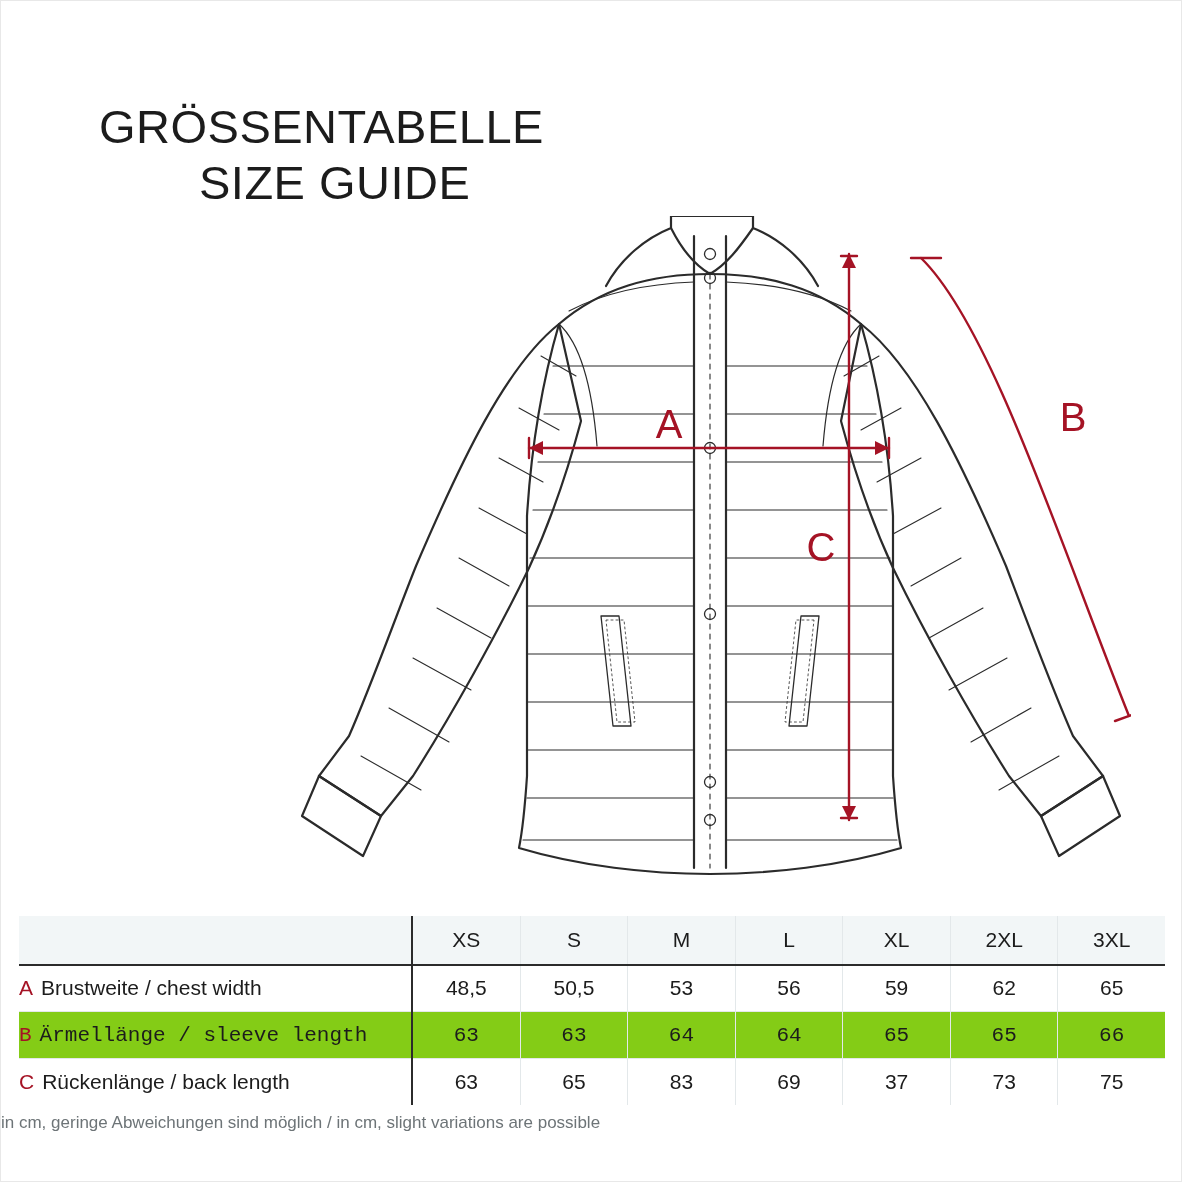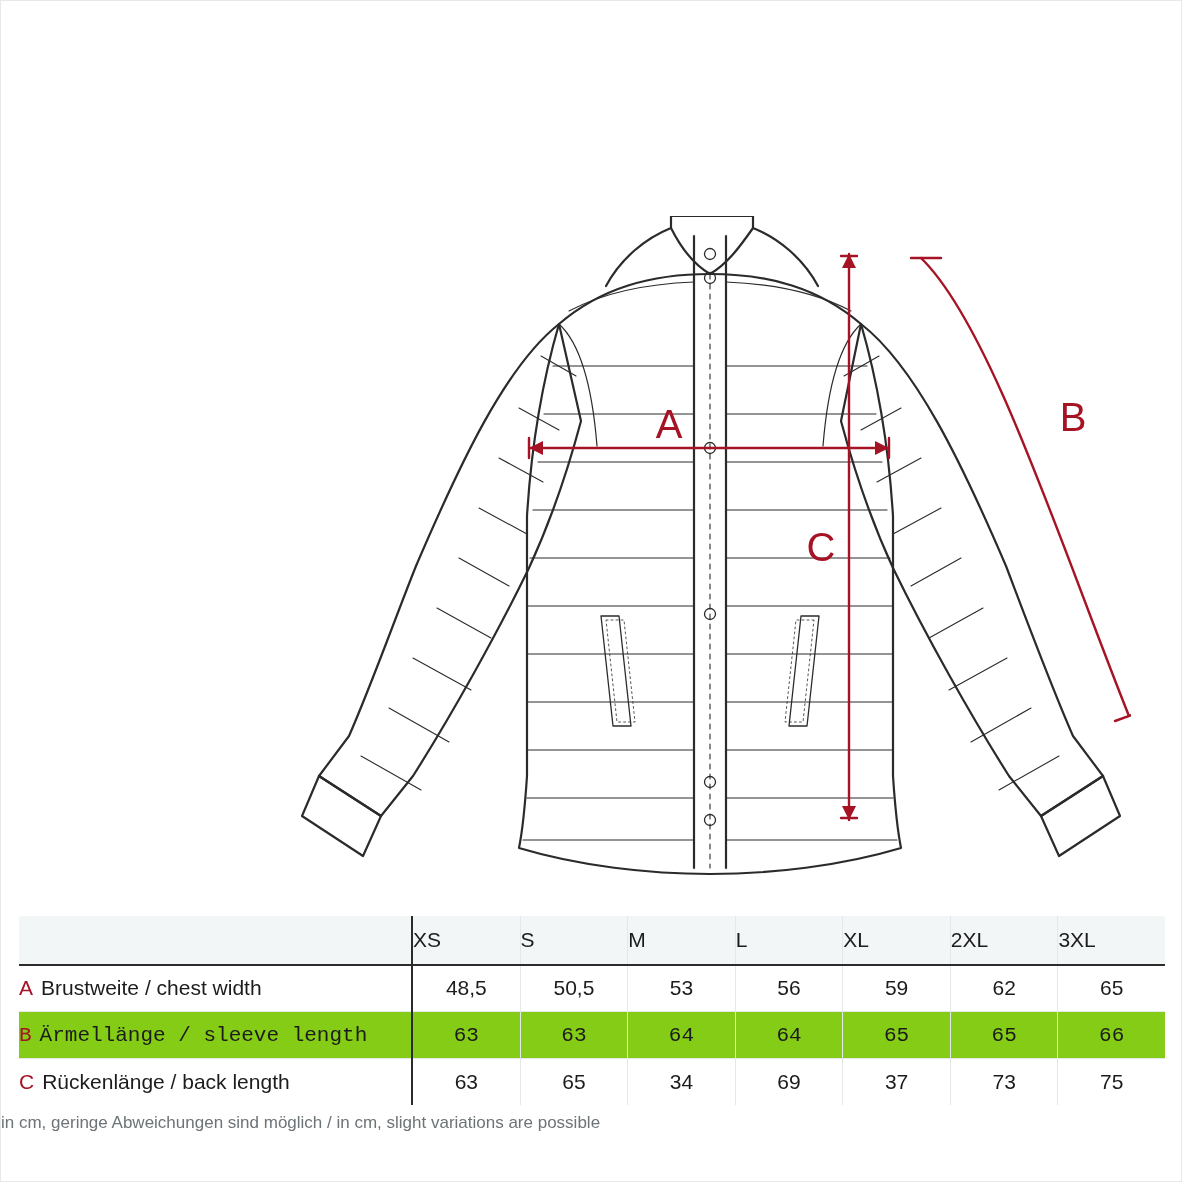--- a/index.html
+++ b/index.html
@@ -71,21 +71,21 @@
   }
   #size-table td, #size-table th {
     padding: 0;
     margin: 0;
   }
   .hdr-row td {
     height: 48px;
     background: #f2f6f7;
     font-weight: 400;
     color: #1c1c1c;
-    text-align: left;
+    text-align: center;
     vertical-align: middle;
     font-size: 21px;
   }
   .hdr-row td.label-cell {
     background: #f2f6f7;
   }
   .body-row td {
     height: 46px;
     text-align: center;
     vertical-align: middle;
@@ -133,20 +133,24 @@
     width: 1182px;
     font-size: 17px;
     color: #6d7477;
   }
 </style>
 </head>
 <body>
 
 <div id="page">
 
+  <div id="title-block">
+    <div id="title-line1">GRÖSSENTABELLE</div>
+    <div id="title-line2">SIZE GUIDE</div>
+  </div>
 
   <div id="illustration">
     <svg width="830" height="680" viewBox="0 0 830 680" xmlns="http://www.w3.org/2000/svg">
       <g fill="none" stroke="#2b2b2b" stroke-width="2.2" stroke-linejoin="round" stroke-linecap="round">
 
         <path d="M258,108 C205,150 160,245 115,350 C95,400 70,470 48,520 L18,560
                  L80,600 L112,560 C150,500 195,420 228,352 C252,300 268,250 280,205 Z"></path>
 
         <path d="M18,560 L80,600 L62,640 L1,600 Z"></path>
 
@@ -309,21 +313,21 @@
         <td class="val-cell">65</td>
         <td class="val-cell">66</td>
       </tr>
 
       <tr class="body-row row-plain">
         <td class="label-cell">
           <span class="letter">C</span><span class="lab-text">Rückenlänge / back length</span>
         </td>
         <td class="val-cell col-divider">63</td>
         <td class="val-cell">65</td>
-        <td class="val-cell">34</td>
+        <td class="val-cell">83</td>
         <td class="val-cell">69</td>
         <td class="val-cell">37</td>
         <td class="val-cell">73</td>
         <td class="val-cell">75</td>
       </tr>
     </tbody>
   </table>
 
   <div id="table-divider-top"></div>
 

